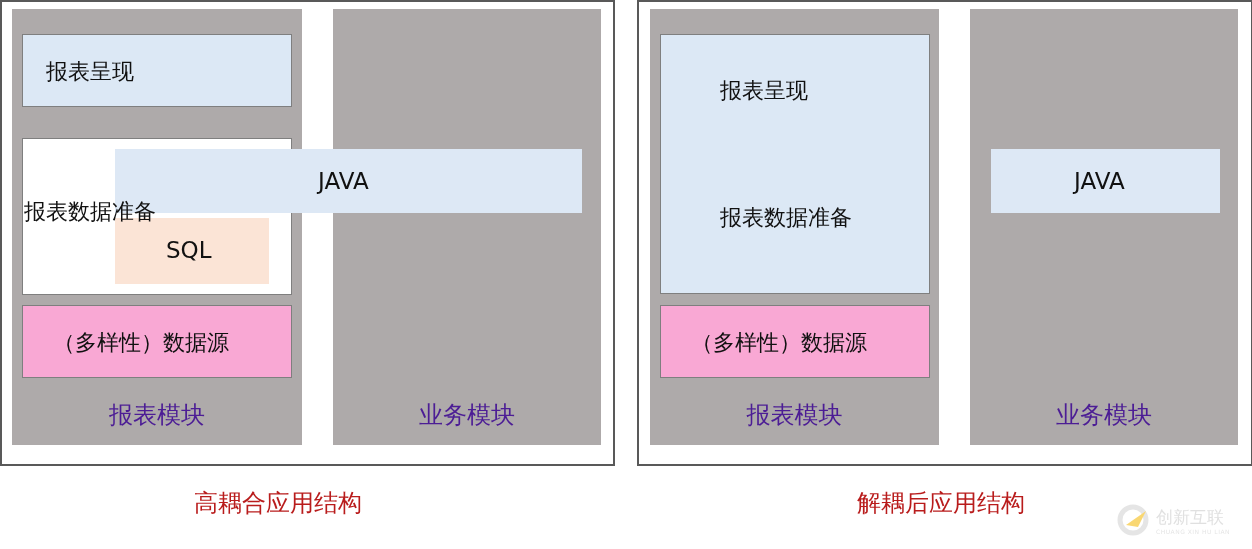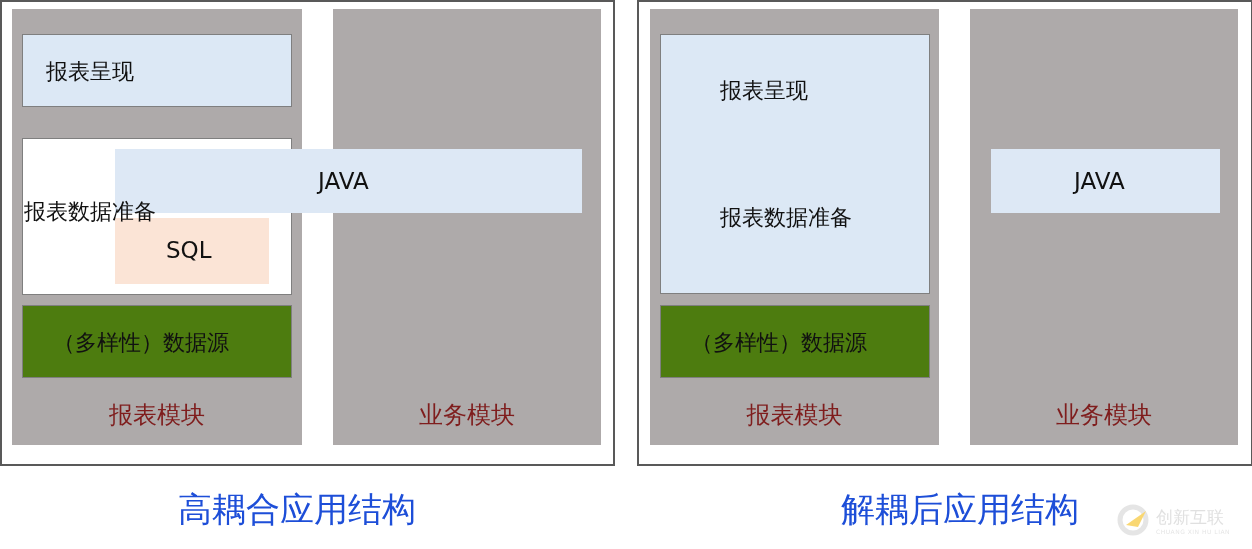--- a/index.html
+++ b/index.html
@@ -1,28 +1,28 @@
 <!DOCTYPE html>
 <html><head>
 <meta charset="utf-8">
 <style>
   html, body { margin: 0; padding: 0; background: #ffffff; }
   body { width: 1252px; height: 549px; position: relative; overflow: hidden;
          font-family: "DejaVu Sans", "Liberation Sans", sans-serif; color: #111; }
   .abs { position: absolute; box-sizing: border-box; }
   .frame { border: 2px solid #595959; background: #fff; }
   .module { background: #aeaaaa; }
-  .module-label { color: #7f1d1d; font-size: 24px; text-align: center; width: 100%; position: absolute; }
+  .module-label { color: #4c1d95; font-size: 24px; text-align: center; width: 100%; position: absolute; }
   .box-blue { background: #dce8f5; border: 1px solid #7f7f7f; }
-  .box-peach { background: #4d7c0f; border: 1px solid #7f7f7f; }
+  .box-peach { background: #f9a8d4; border: 1px solid #7f7f7f; }
   .box-white { background: #ffffff; border: 1px solid #7f7f7f; }
   .fill-blue { background: #dde8f5; padding-left: 32px; }
   .fill-peach { background: #fbe4d6; }
   .txt { position: absolute; white-space: nowrap; font-size: 22px; line-height: 1; }
-  .caption { font-size: 34px; color: #1d4ed8; white-space: nowrap; }
+  .caption { font-size: 24px; color: #b91c1c; white-space: nowrap; margin-left: 16px; }
   .watermark { opacity: 0.55; }
 </style>
 </head>
 <body>
 
 <div class="abs frame" style="left:0; top:0; width:615px; height:466px;"></div>
 
 <div class="abs module" style="left:12px; top:9px; width:290px; height:436px;">
   <div class="module-label" style="top:390px;">报表模块</div>
 </div>

